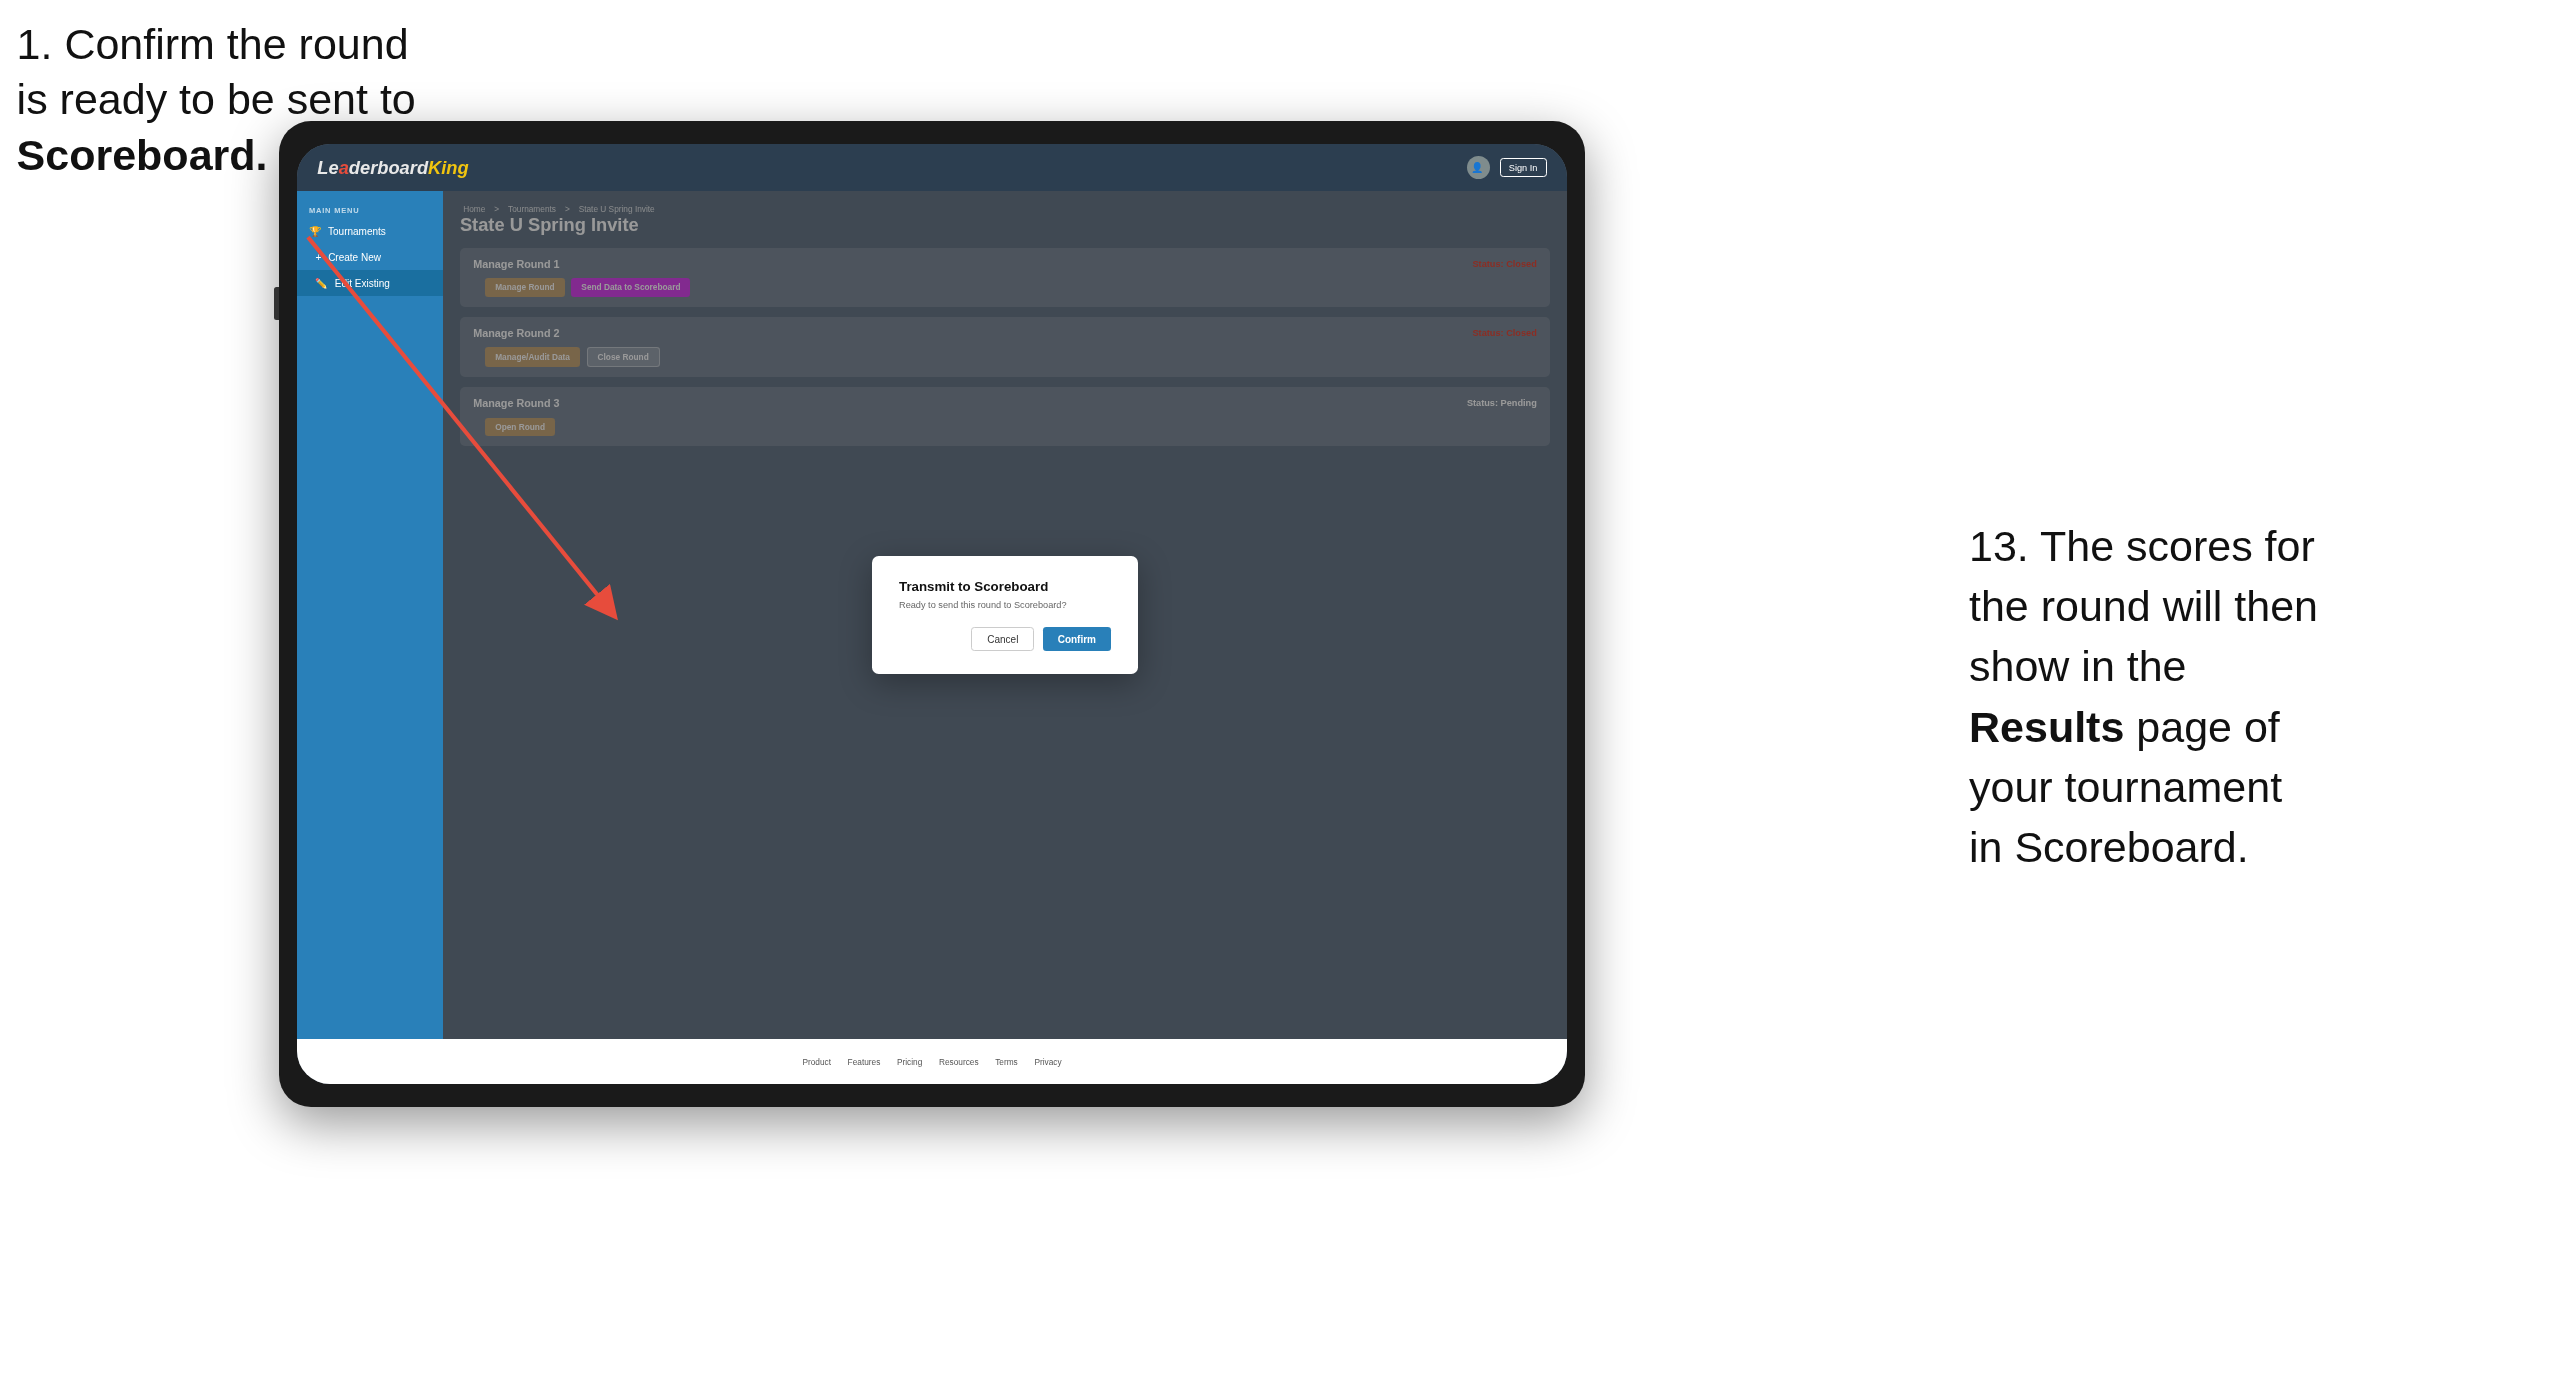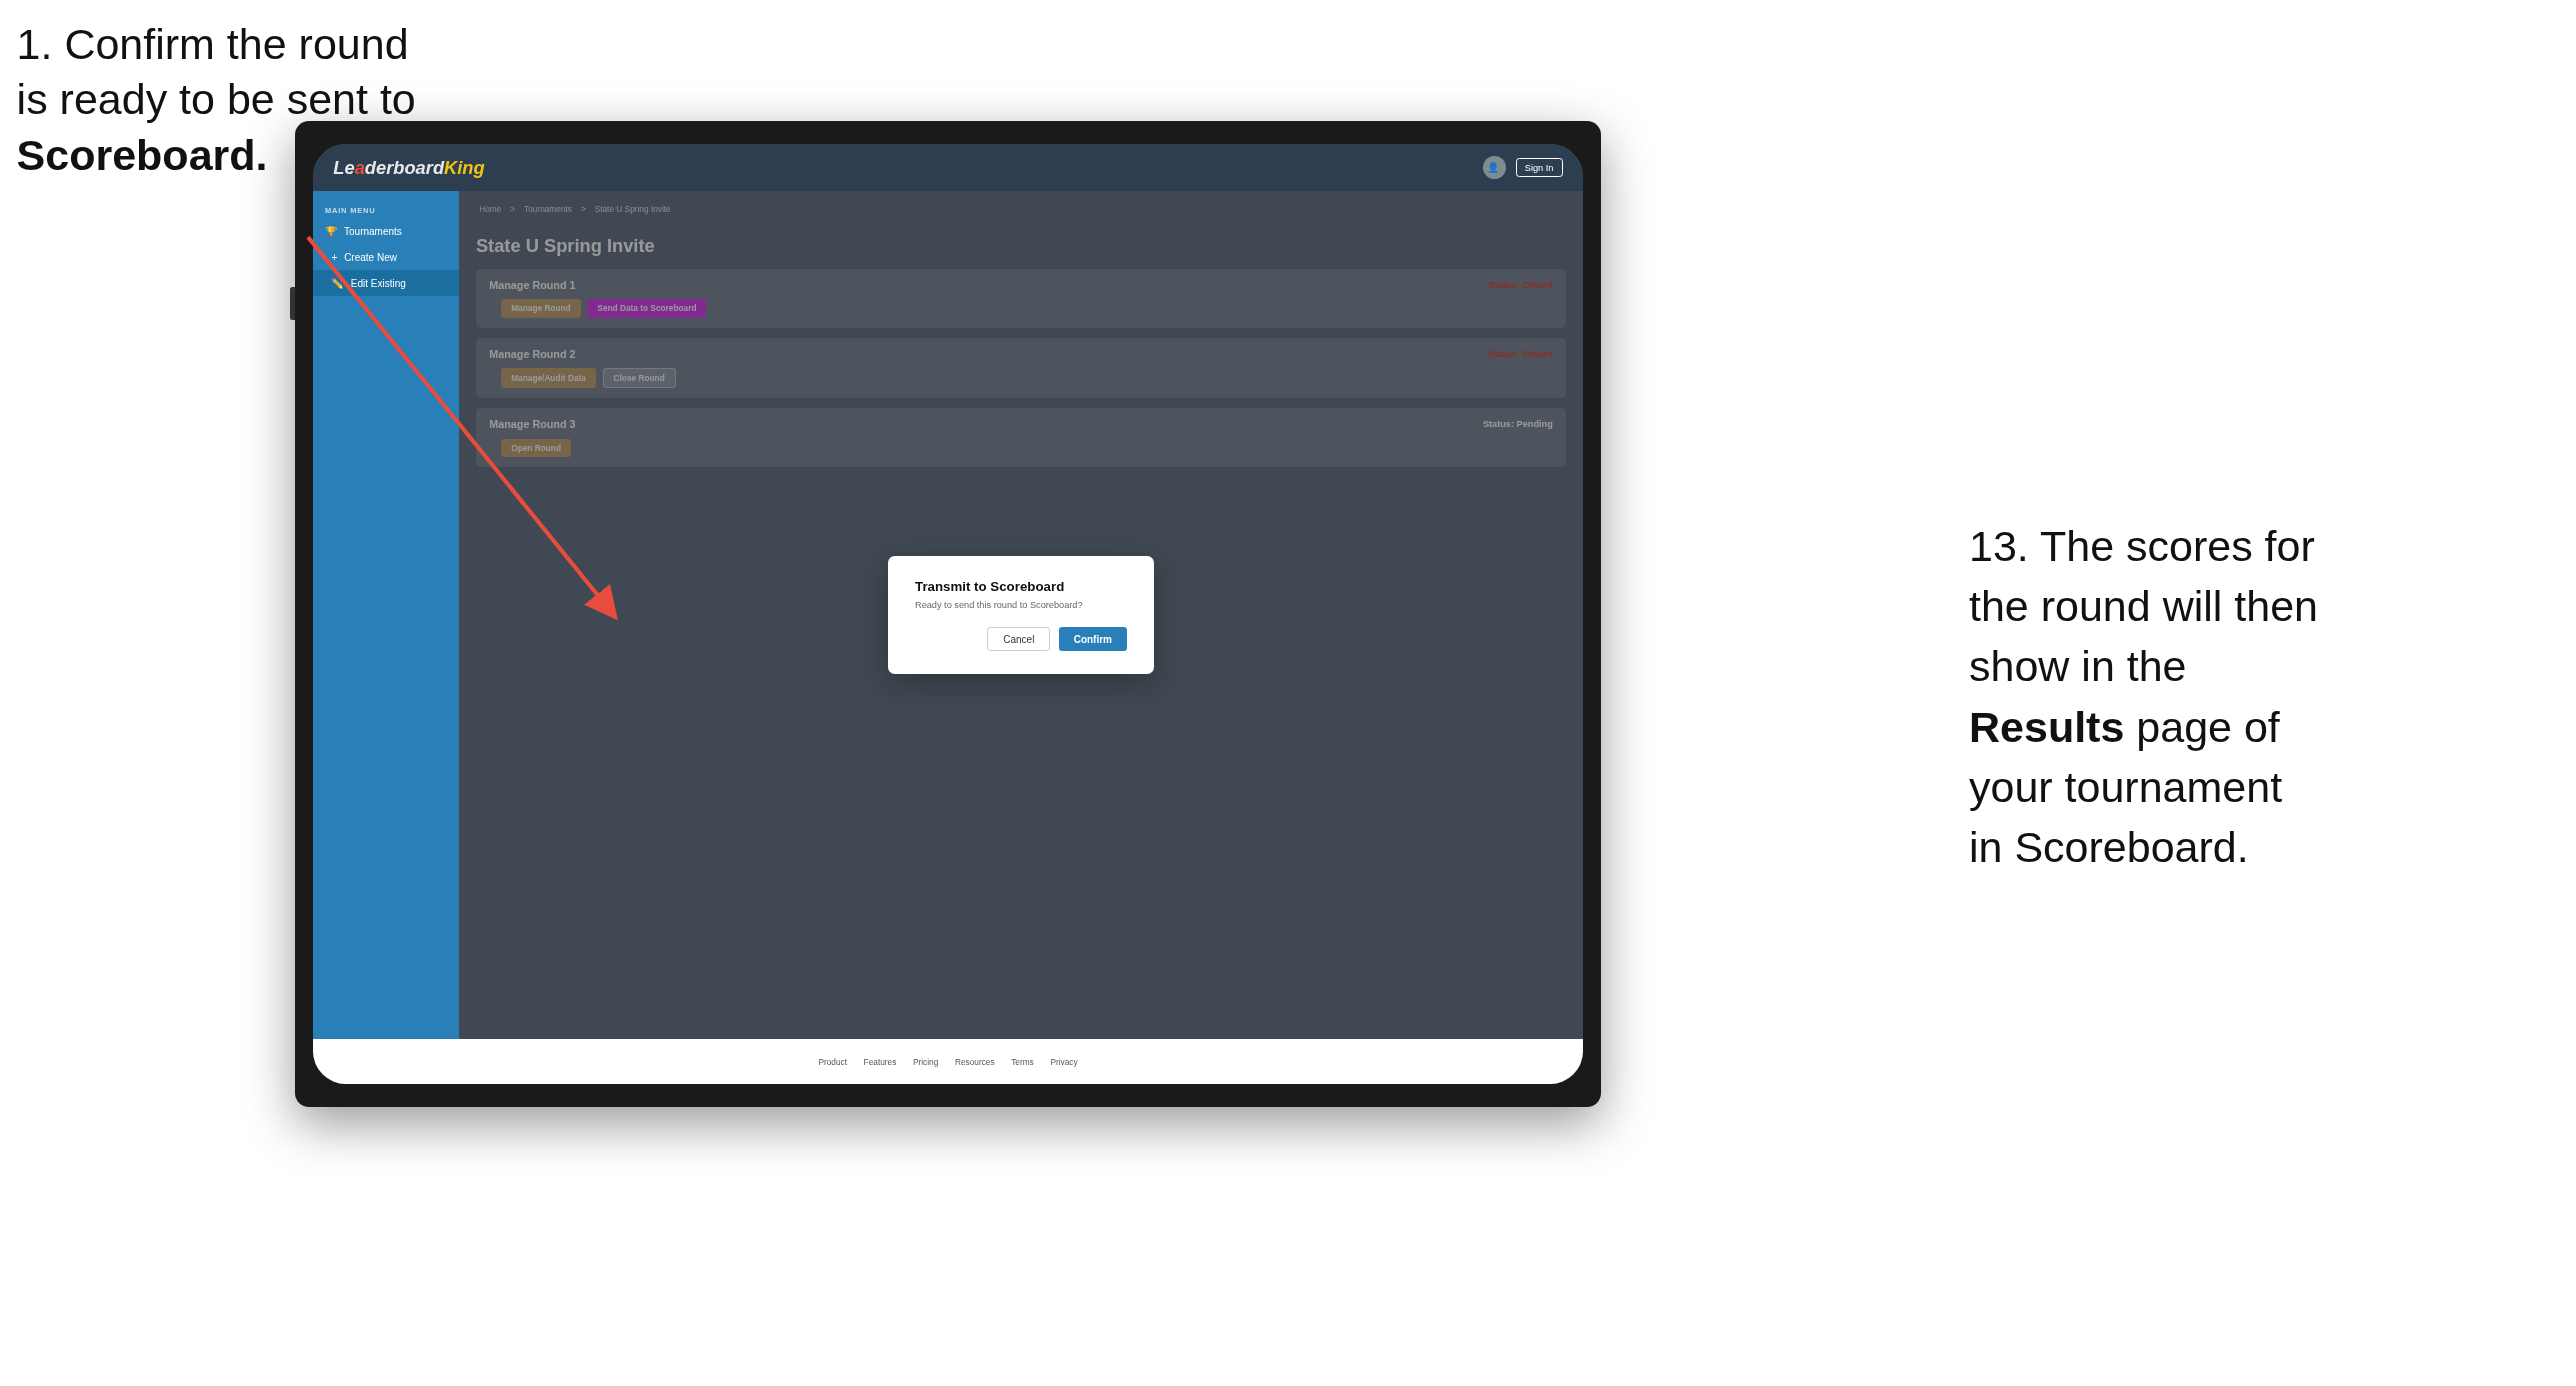--- a/index.html
+++ b/index.html
@@ -45,25 +45,25 @@
       line-height: 1.4;
       width: 582px;
       z-index: 10;
     }
     .annotation-right strong { font-weight: 900; }
 
     
     .tablet-frame {
       position: absolute;
       top: 121px;
-      left: 295px;
+      left: 279px;
       width: 1306px;
       height: 986px;
       background: #1a1a1a;
-      border-radius: 14px;
+      border-radius: 32px;
       box-shadow: 0 16.6px 50px rgba(0,0,0,0.4);
       z-index: 5;
     }
 
     
     .tablet-screen {
       position: absolute;
       top: 23px;
       left: 18.3px;
       right: 18.3px;
@@ -168,21 +168,21 @@
       background: #6b7a8a;
       padding: 13.3px 16.6px;
       overflow-y: auto;
       position: relative;
     }
 
     
     .breadcrumb {
       font-size: 8.3px;
       color: rgba(255,255,255,0.8);
-      margin-bottom: 21px;
+      margin-bottom: 0;
     }
     .breadcrumb span { margin: 0 3.3px; }
 
     
     .page-title {
       font-size: 18.3px;
       font-weight: 700;
       color: #fff;
       margin-bottom: 11.6px;
     }

